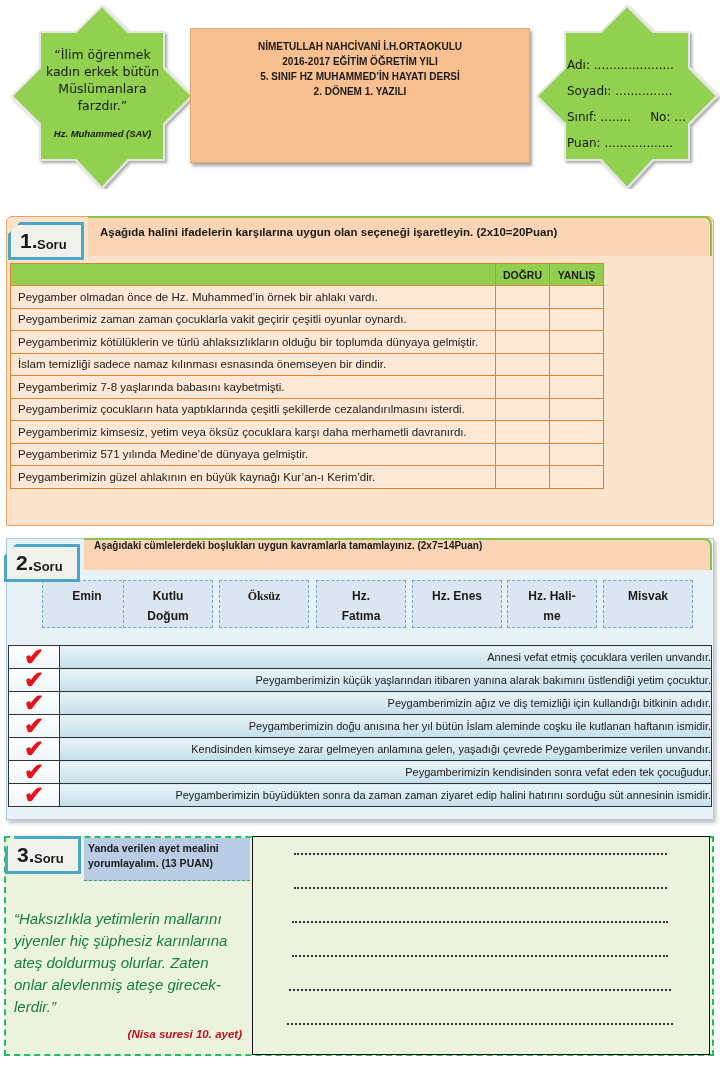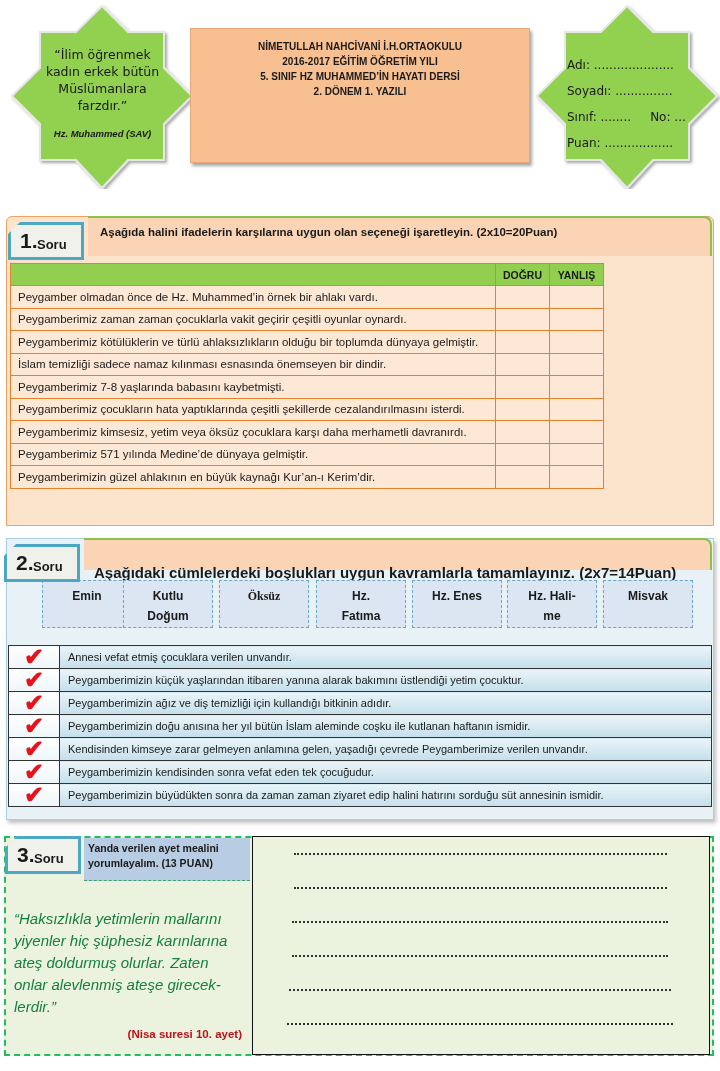--- a/index.html
+++ b/index.html
@@ -41,40 +41,40 @@
   table.tf td { border:1.5px solid #e6802a; height:21.5px; font-size:11.5px; padding:0 0 0 7px; color:#1a1a1a; background:#fde8d6; }
   table.tf tr.hdr td { background:#92cf50; font-weight:bold; font-size:10.5px; text-align:center; padding:0; height:21px; }
   table.tf td.c { width:53px; padding:0; }
   table.tf td.c2 { width:53px; padding:0; }
 
   
   .s2-outer { position:absolute; left:6px; top:538px; width:706px; height:280px;
               background:#e8f2f6; border:1px solid #a9cfe0; box-shadow:2px 3px 4px rgba(0,0,0,0.25); }
   .s2-head { position:absolute; left:84px; top:538px; width:628px; height:32px;
              background:#fad4b4; border-top:2px solid #8cc14a; border-right:2px solid #8cc14a; border-radius:0 8px 0 0; box-sizing:border-box; }
-  .s2-head span { position:absolute; left:10px; top:24px; font-size:15px; font-weight:bold; color:#1a1a1a; }
+  .s2-head span { position:absolute; left:10px; top:0; font-size:10px; font-weight:bold; color:#1a1a1a; }
   .words { position:absolute; left:26px; top:580px; width:670px; height:50px; }
   .wbox { position:absolute; top:0; width:90px; height:48px; background:#dce6f2; border:1.5px dashed #6aa8c8;
           box-sizing:border-box; text-align:center; font-weight:bold; font-size:12px; line-height:20px; padding-top:5px; color:#1a1a1a; }
   table.fill { position:absolute; left:8px; top:645px; width:704px; border-collapse:collapse; z-index:2; }
   table.fill td { border:1px solid #333; height:22px; font-size:11px; color:#1a1a1a;
-                  background:linear-gradient(#eaf4f8,#c4dfeb); padding:0 0 0 8px; font-family:"Liberation Sans", sans-serif; }
+                  background:linear-gradient(#eaf4f8,#c4dfeb); padding:0 0 0 8px; font-family:"Liberation Sans", sans-serif;text-align:right; }
   table.fill td.chk { width:50px; padding:0; text-align:center; background:linear-gradient(#ffffff,#eef6f9); }
   .check { color:#e8121a; font-size:24px; font-weight:bold; line-height:20px; }
 
   
   .s3-outer { position:absolute; left:4px; top:836px; width:710px; height:220px;
               background:#ebf2de; border:2px dashed #1fbe60; box-sizing:border-box; }
   .s3-right { position:absolute; left:252px; top:836px; width:458px; height:219px;
               background:#ebf2de; border:1px solid #111; box-sizing:border-box; }
   .s3-head { position:absolute; left:84px; top:838px; width:166px; height:42px; background:#b8cce4;
              border-bottom:1.5px dashed #3aa36a; }
   .s3-head span { position:absolute; left:4px; top:3px; font-size:10.5px; font-weight:bold; line-height:15px; color:#1a1a1a; }
   .verse { position:absolute; left:14px; top:908px; width:235px; font-style:italic; font-size:15px; line-height:22px; color:#15803d; }
-  .verse-src { position:absolute; left:110px; top:1028px; width:132px; text-align:right; font-weight:bold; font-size:11.5px; color:#c0101a; }
+  .verse-src { position:absolute; left:110px; top:1028px; width:132px; text-align:right; font-style:italic; font-weight:bold; font-size:11.5px; color:#c0101a; }
   .dotline { position:absolute; height:0; border-top:2.5px dotted #333; }
 </style>
 </head>
 <body>
 
 <div class="star star-left">
   <svg viewBox="0 0 185 185">
     <defs>
         <filter id="sh1" x="-10%" y="-10%" width="130%" height="130%">
           <feDropShadow dx="2" dy="2" stdDeviation="1.5" flood-color="#000" flood-opacity="0.35"></feDropShadow>

